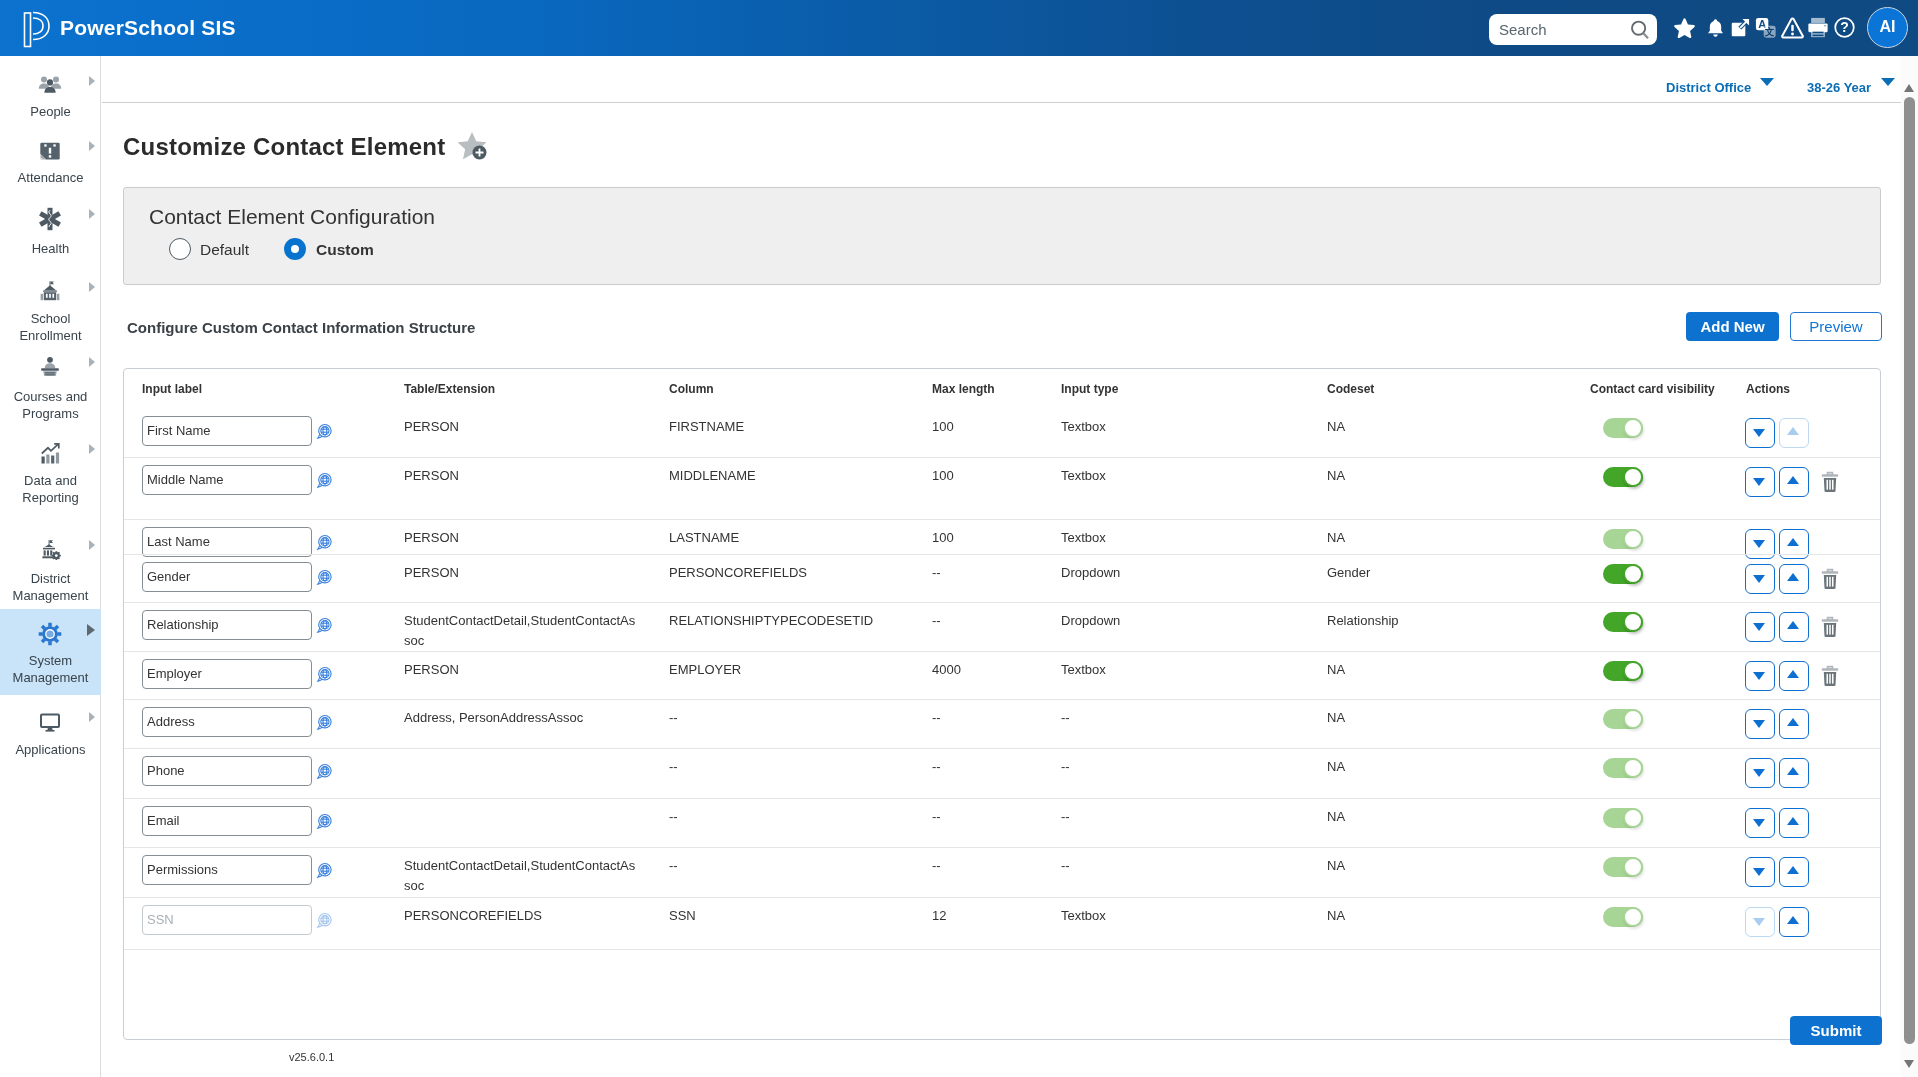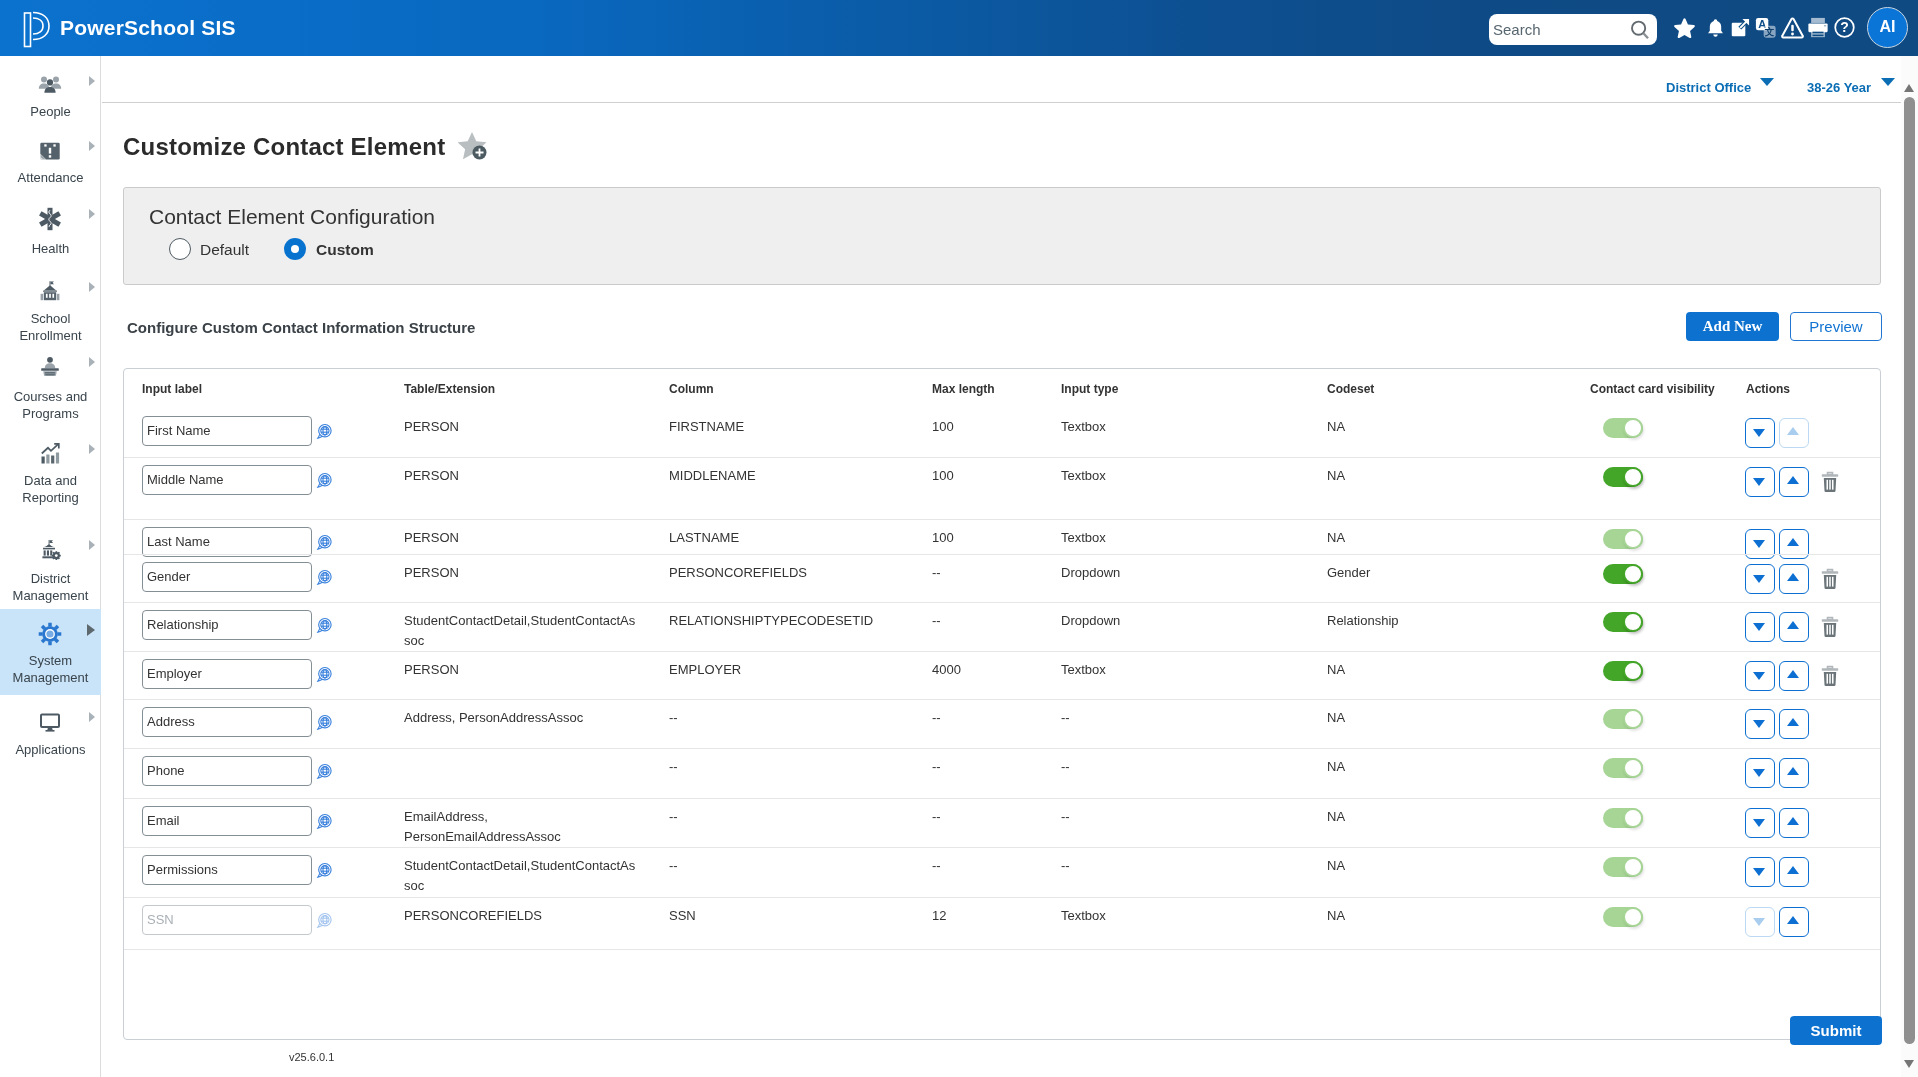--- a/index.html
+++ b/index.html
@@ -5,21 +5,21 @@
 * { margin:0; padding:0; box-sizing:border-box; }
 html,body { width:1918px; height:1077px; overflow:hidden; font-family:"Liberation Sans", sans-serif; background:#fff; }
 .abs { position:absolute; }
 
 
 #topbar { position:absolute; left:0; top:0; width:1918px; height:56px;
   background:linear-gradient(90deg,#0b72ce 0%,#0a6ec9 12%,#0968bf 28%,#0b5aa4 48%,#0d5092 62%,#0e4a85 78%,#104a82 100%); }
 #logo { position:absolute; left:23px; top:9px; }
 #brand { position:absolute; left:60px; top:16px; color:#fff; font-size:21px; font-weight:bold; letter-spacing:0.2px; }
 #search { position:absolute; left:1489px; top:14px; width:168px; height:31px; background:#fff; border-radius:8px; }
-#search span.ph { position:absolute; left:4px; top:7px; font-size:15px; color:#57666f;text-align:center; }
+#search span.ph { position:absolute; left:10px; top:7px; font-size:15px; color:#57666f;text-align:center; }
 #search svg { position:absolute; right:7px; top:6px; }
 .tbicon { position:absolute; top:17px; }
 #avatar { position:absolute; left:1867px; top:7px; width:41px; height:41px; border-radius:50%;
   background:#0b74d7; border:1.5px solid #c9d6df; color:#fff; font-weight:bold; font-size:16px;
   text-align:center; line-height:38px; }
 
 
 #sidebar { position:absolute; left:0; top:56px; width:101px; height:1021px; background:#fff; border-right:1px solid #dcdcdc;padding-left:20px; }
 .nav { position:absolute; left:0; width:101px; text-align:center; color:#39444c; font-size:13px; line-height:17px; }
 #nav-sys { position:absolute; left:0; top:553px; width:101px; height:86px; background:#c9e3f8; }
@@ -34,21 +34,21 @@
 #cfgbox { position:absolute; left:21px; top:131px; width:1758px; height:98px; background:#efefef; border:1px solid #cbcbcb; border-radius:3px; }
 #cfgbox .title { position:absolute; left:25px; top:17px; font-size:21px; color:#333; }
 .radio { position:absolute; width:22px; height:22px; border-radius:50%; }
 .radio.off { background:#fff; border:1.5px solid #4e5a62; }
 .radio.on { background:#0873cf; }
 .radio.on:after { content:""; position:absolute; left:7px; top:7px; width:8px; height:8px; border-radius:50%; background:#fff; }
 .radlab { position:absolute; font-size:15.5px; color:#333; top:53px; }
 
 #sectitle { position:absolute; left:25px; top:263px; font-size:15px; font-weight:bold; color:#3a4147; }
 .btn { position:absolute; height:29px; border-radius:4px; font-size:15px; text-align:center; line-height:27px; }
-#btn-add { left:1584px; top:256px; width:93px; background:#0d72cf; color:#fff; font-weight:bold; line-height:29px;font-family:Liberation Serif, serif; }
+#btn-add { left:1584px; top:256px; width:93px; background:#0d72cf; color:#fff; font-weight:bold; line-height:29px; }
 #btn-preview { left:1688px; top:256px; width:92px; background:#fff; color:#1274d2; border:1px solid #2176d2; }
 #btn-submit { position:absolute; left:1688px; top:960px; width:92px; height:29px; border-radius:4px; background:#0d72cf; color:#fff; font-weight:bold; font-size:15px; text-align:center; line-height:29px; }
 #version { position:absolute; left:187px; top:995px; font-size:11px; color:#333; }
 
 
 #tbl { position:absolute; left:21px; top:312px; width:1758px; height:672px; border:1px solid #c9cfd4; border-radius:4px; }
 .hc { position:absolute; top:0; height:40px; line-height:40px; font-size:12px; font-weight:bold; color:#333; }
 .row { position:absolute; left:0; width:1756px; border-top:1px solid #e6e6e6; }
 .row.first { border-top:none; }
 .cell { position:absolute; font-size:13px; color:#333; line-height:20px; padding-top:8px; } .c2 { left:280px; width:250px; } .c3 { left:545px; width:255px; }
@@ -537,21 +537,20 @@
         <svg class="gicon " width="17" height="17" viewBox="0 0 17 17">
           <g fill="none" stroke="#3b82dd" stroke-width="1.15">
             <circle cx="8.9" cy="7.7" r="6.2"></circle>
             <path d="M3.6 11.6 C3.2 12.8 2.6 14 1.9 15.1 C3.3 14.7 4.7 14.1 5.9 13.4" stroke-linecap="round"></path>
             <circle cx="8.9" cy="7.7" r="4.1"></circle>
             <ellipse cx="8.9" cy="7.7" rx="1.9" ry="4.1"></ellipse>
             <line x1="4.9" y1="6.2" x2="12.9" y2="6.2"></line>
             <line x1="4.9" y1="9.2" x2="12.9" y2="9.2"></line>
           </g>
         </svg>
-        <span class="cell c2">EmailAddress,<br>PersonEmailAddressAssoc</span>
         <span class="cell c3">--</span>
         <span class="cell c4">--</span>
         <span class="cell c5">--</span>
         <span class="cell c6">NA</span>
         <span class="tog lt">
           <span class="knob"></span>
         </span>
         <span class="abtn b1">
           <span class="tri down"></span>
         </span>

